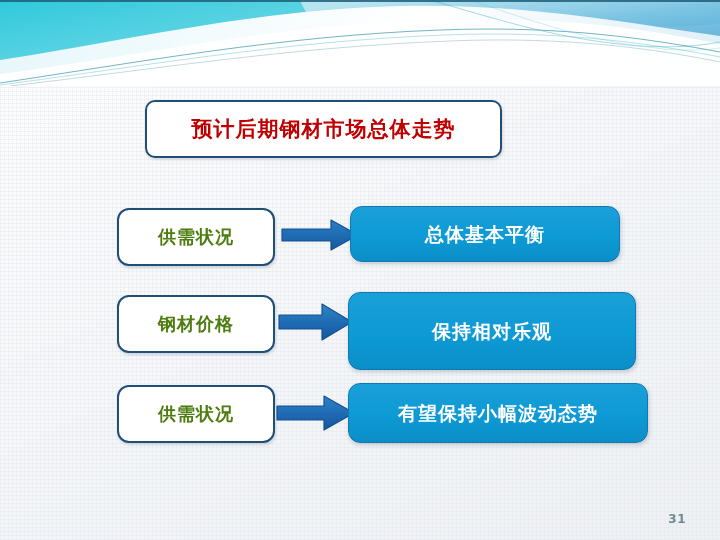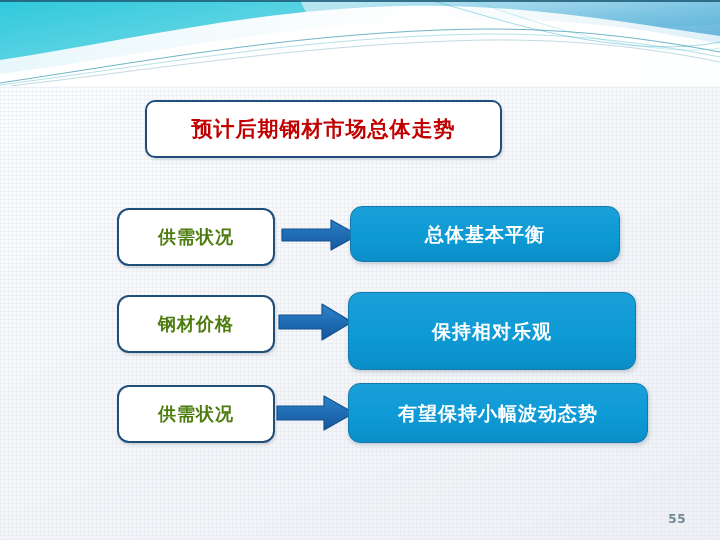--- a/index.html
+++ b/index.html
@@ -254,15 +254,15 @@
           </linearGradient>
         </defs>
         <path d="M1,12 L48,12 L48,2 L78,19 L48,36 L48,26 L1,26 Z" fill="url(#arrGrad3)" stroke="#15518f" stroke-width="1.2" stroke-linejoin="round"></path>
       </svg>
     </div>
     <div class="right-box rb-3">
       <span class="right-label">有望保持小幅波动态势</span>
     </div>
   </div>
 
-  <div id="page-number">55</div>
+  <div id="page-number">31</div>
 
 </div>
 
 </body></html>

